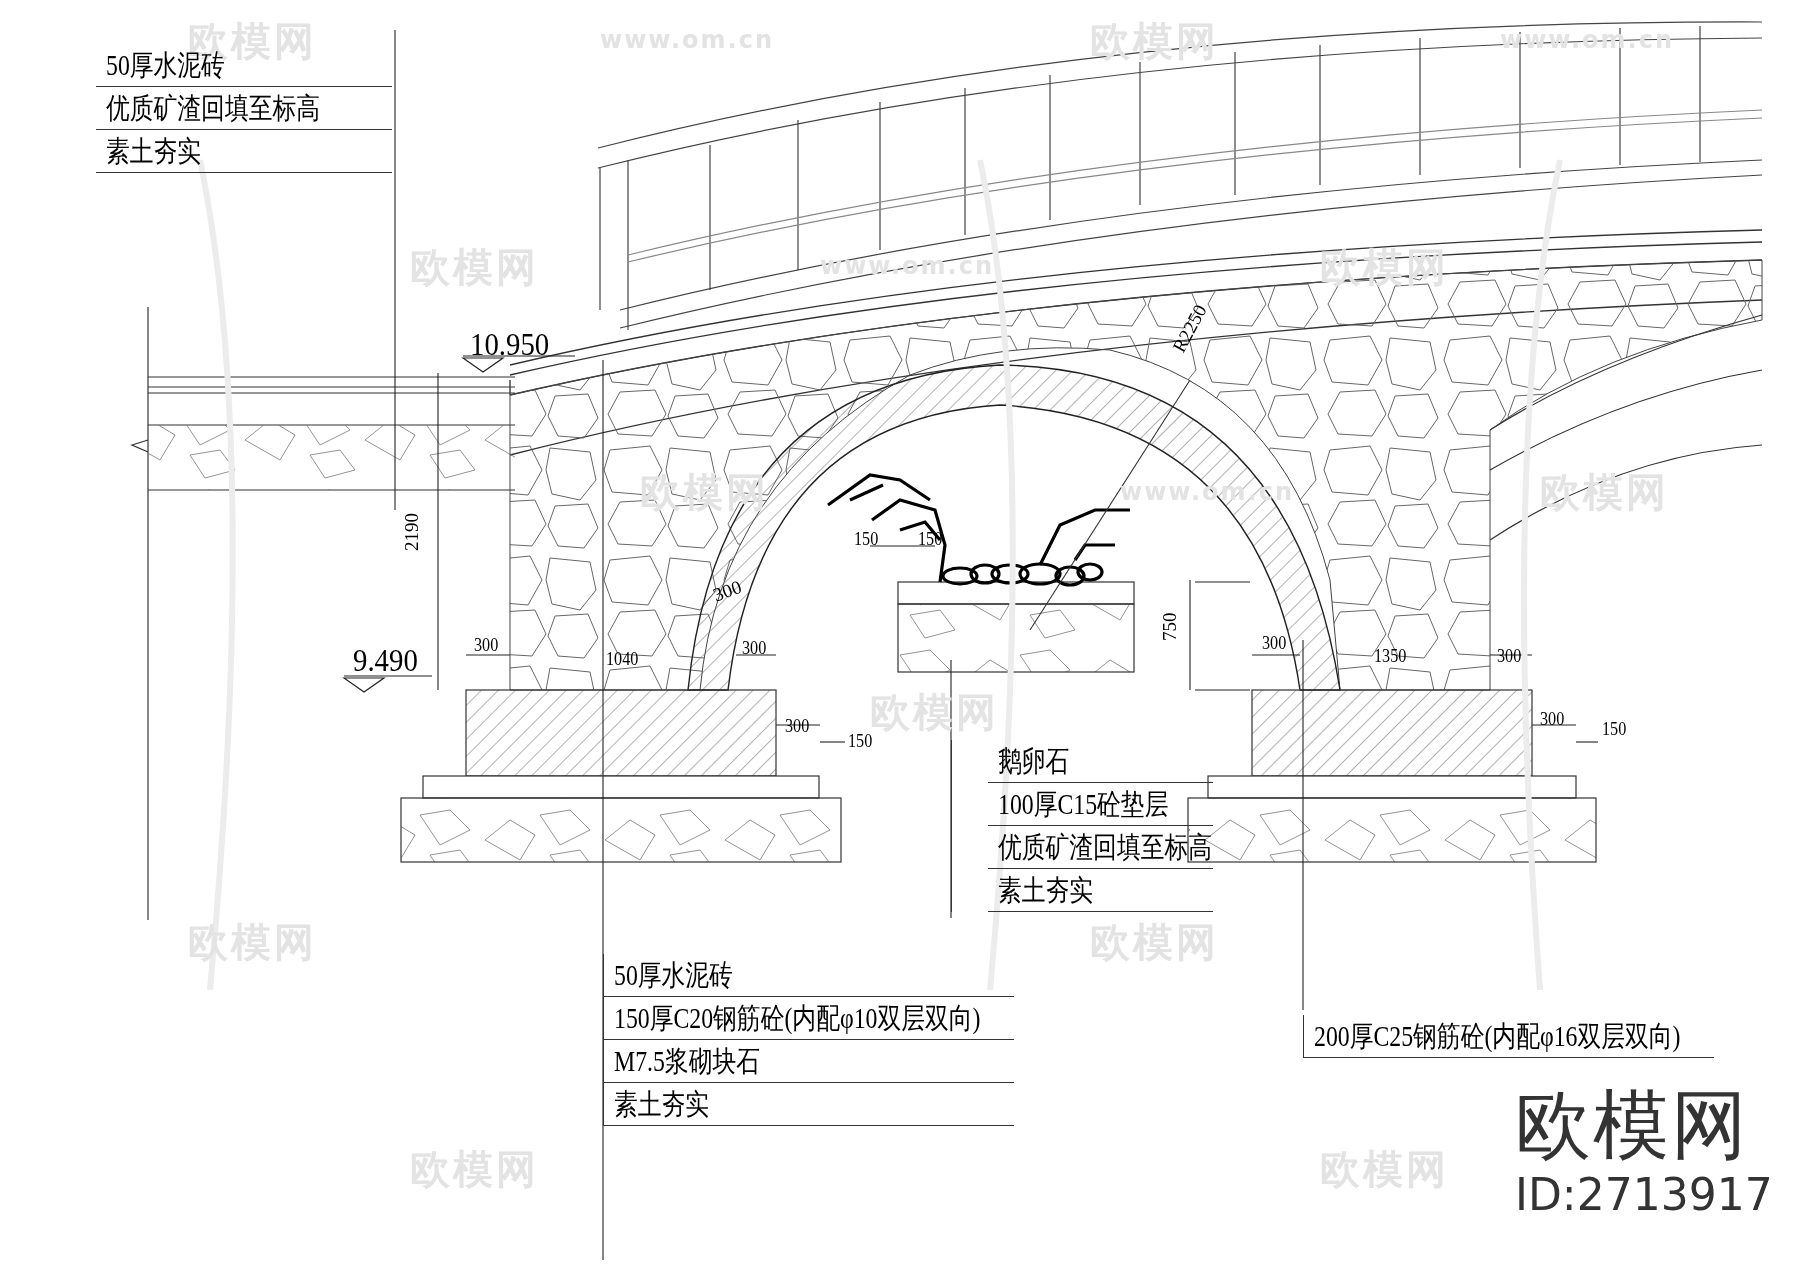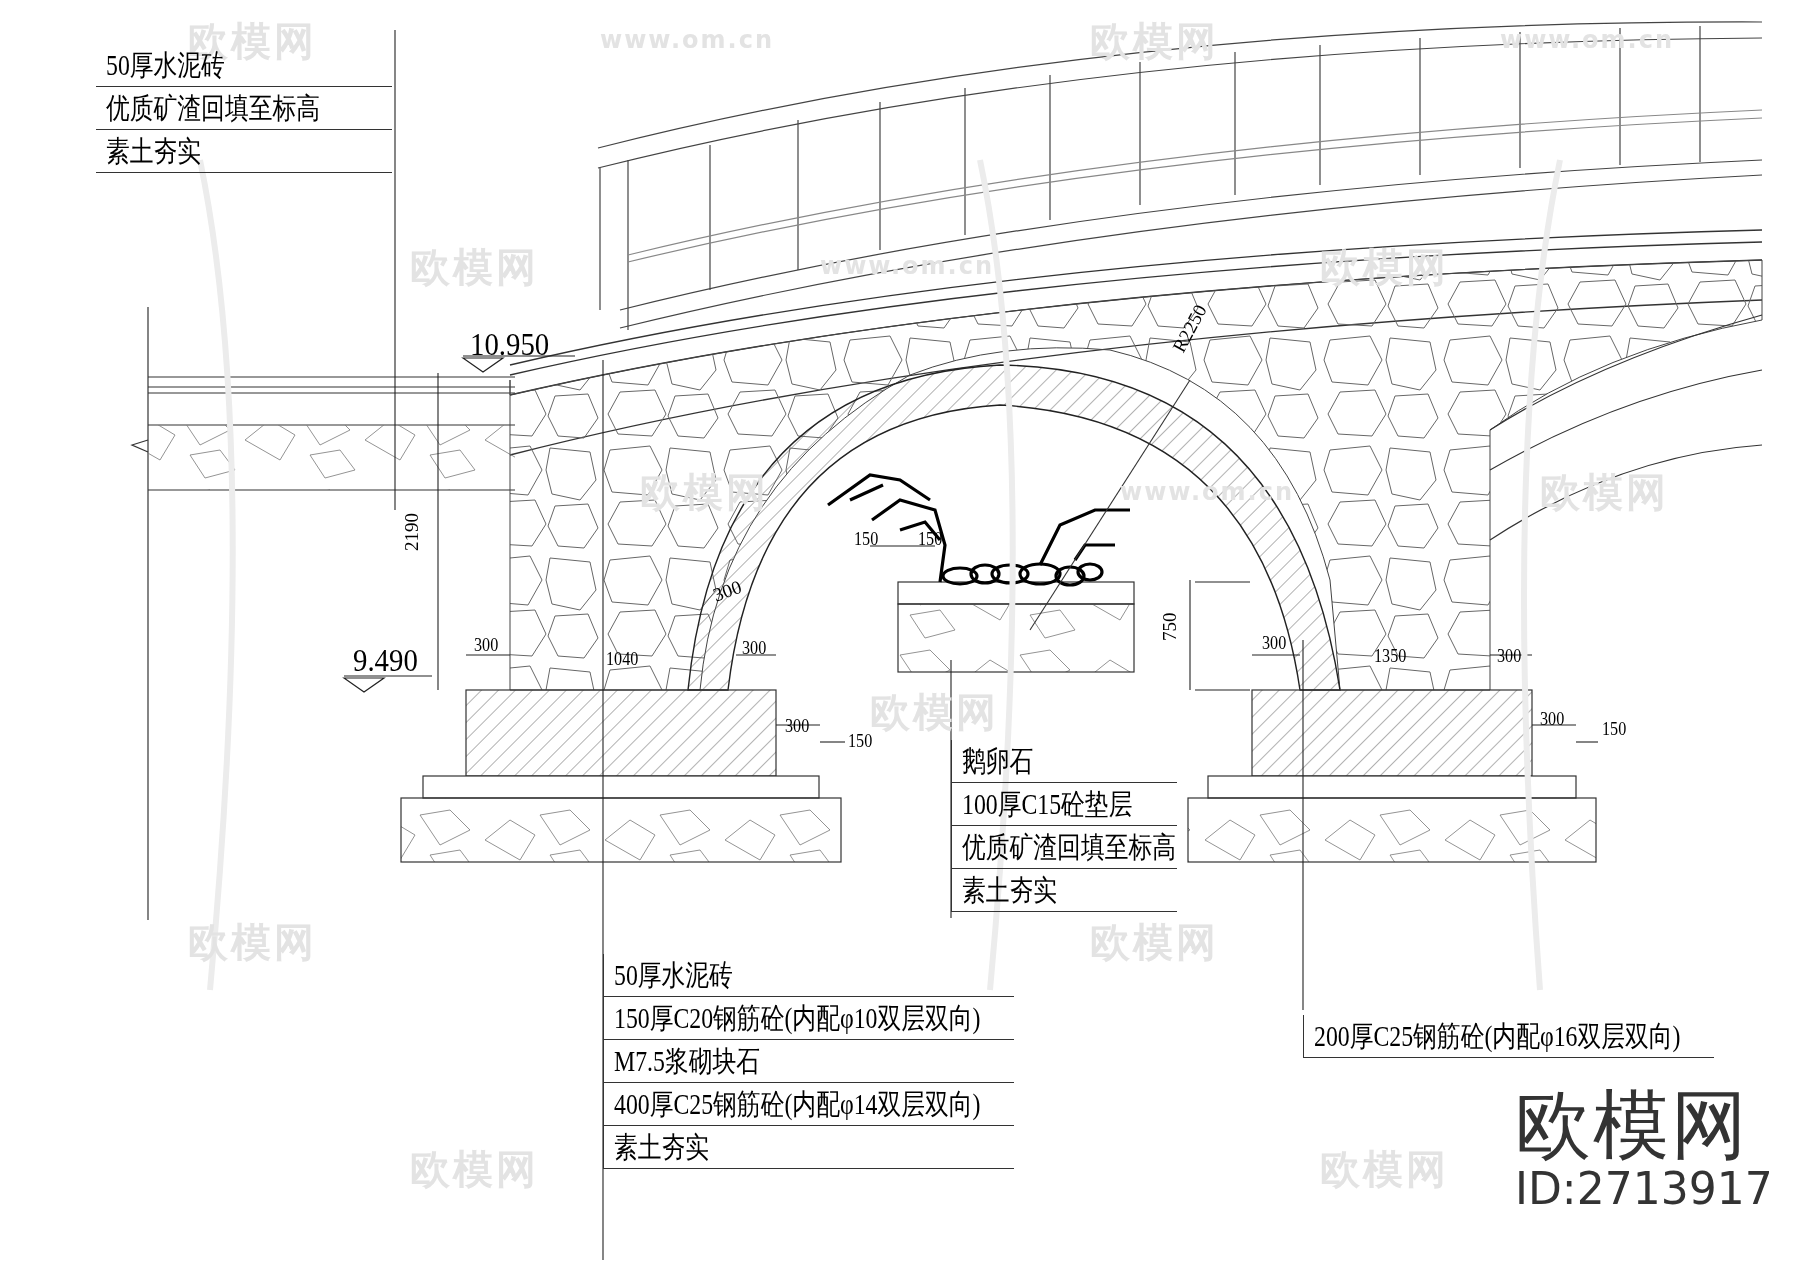--- a/index.html
+++ b/index.html
@@ -6,21 +6,21 @@
   body { width:1800px; height:1272px; position:relative; overflow:hidden;
          font-family: "Liberation Serif", "DejaVu Serif", serif; color:#000; }
   svg#drawing { position:absolute; left:0; top:0; }
   .stack { position:absolute; border-left:1px solid #333; }
   .stack .row { height:42px; border-bottom:1.3px solid #333; padding-left:10px; position:relative; }
   .stack .row span { display:inline-block; font-size:29px; line-height:42px; transform:scaleX(0.82); transform-origin:left center; white-space:nowrap; }
   .dim { position:absolute; font-size:19px; white-space:nowrap; font-family: "Liberation Serif", serif; transform:scaleX(0.85); transform-origin:left center; }
   .elev { position:absolute; font-size:32px; white-space:nowrap; font-family:"Liberation Serif", serif; transform:scaleX(0.9); transform-origin:left center; }
   .brand { position:absolute; left:1515px; top:1085px; font-family:"DejaVu Sans", sans-serif; color:#333; }
   .brand .name { font-size:76px; line-height:80px; letter-spacing:2px; }
-  .brand .id { font-size:44px; line-height:48px; }
+  .brand .id { font-size:44px; line-height:48px; margin-top:6px; }
   .wm { position:absolute; color:#e3e3e3; font-family:"DejaVu Sans", sans-serif; font-weight:bold; white-space:nowrap; }
   .wm.big { font-size:40px; letter-spacing:3px; }
   .wm.url { font-size:24px; letter-spacing:2px; }
 </style>
 </head>
 <body>
 
 <svg id="drawing" width="1800" height="1272" viewBox="0 0 1800 1272">
   <defs>
     <pattern id="hatch" width="12" height="12" patternUnits="userSpaceOnUse" patternTransform="rotate(45)">
@@ -186,32 +186,31 @@
 <div class="dim" style="left:1497px;top:645px;">300</div>
 <div class="dim" style="left:1540px;top:708px;">300</div>
 <div class="dim" style="left:1602px;top:718px;">150</div>
 
 <div class="stack" style="left:96px;top:44px;width:296px;border-left:none;">
   <div class="row"><span>50厚水泥砖</span></div>
   <div class="row"><span>优质矿渣回填至标高</span></div>
   <div class="row"><span>素土夯实</span></div>
 </div>
 
-<div class="stack" style="left:951px;top:740px;width:225px;">
+<div class="stack" style="left:951px;top:740px;width:225px;padding-left:36px;">
   <div class="row"><span>鹅卵石</span></div>
   <div class="row"><span>100厚C15砼垫层</span></div>
   <div class="row"><span>优质矿渣回填至标高</span></div>
   <div class="row"><span>素土夯实</span></div>
 </div>
 
 <div class="stack" style="left:603px;top:954px;width:410px;">
   <div class="row"><span>50厚水泥砖</span></div>
   <div class="row"><span>150厚C20钢筋砼(内配φ10双层双向)</span></div>
   <div class="row"><span>M7.5浆砌块石</span></div>
-  <div class="row"><span>400厚C25钢筋砼(内配φ14双层双向)</span></div>
   <div class="row"><span>素土夯实</span></div>
 </div>
 
 <div class="stack" style="left:1303px;top:1015px;width:410px;">
   <div class="row"><span>200厚C25钢筋砼(内配φ16双层双向)</span></div>
 </div>
 
 <div class="brand">
   <div class="name">欧模网</div>
   <div class="id">ID:2713917</div>

